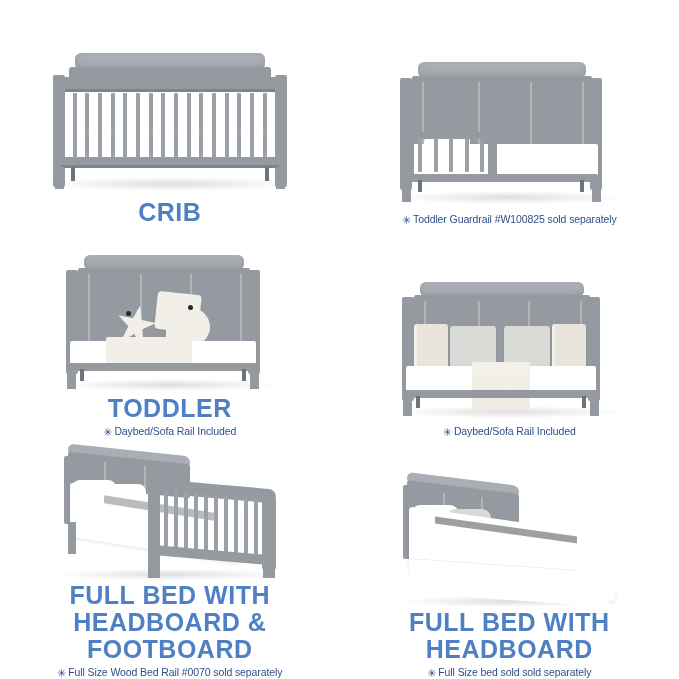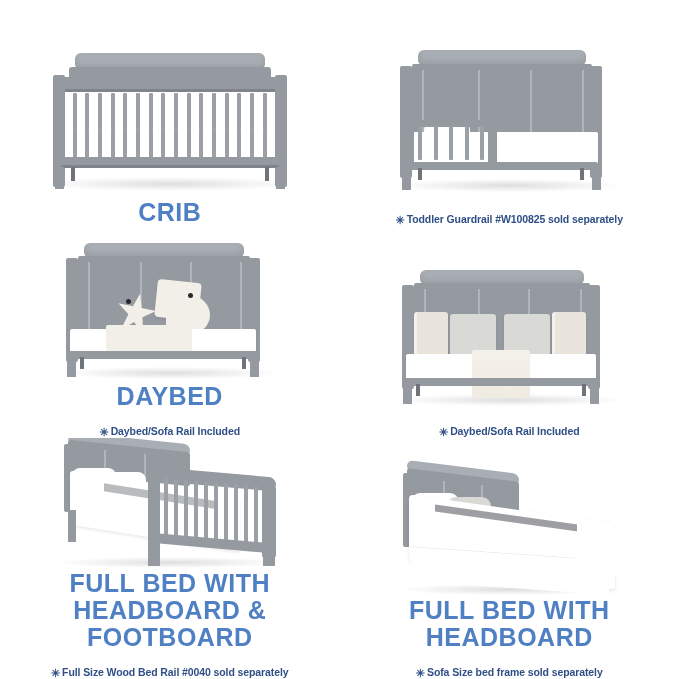--- a/index.html
+++ b/index.html
@@ -47,23 +47,23 @@
     font-size: 25px;
     font-weight: 700;
     letter-spacing: 0.5px;
     color: #4f80c4;
     line-height: 1.08;
     white-space: pre-line;
   }
   .title.two-line { font-size: 25px; }
   .note {
     font-size: 10.5px;
-    font-weight: 700;
+    font-weight: 400;
     color: #2f4f86;
-    margin-top: 15px;
+    margin-top: 3px;
     letter-spacing: -0.1px;
   }
   .note .star {
     font-size: 11px;
     margin-right: 2px;
     display: inline-block;
     transform: translateY(1px);
   }
   
   .scene { position: relative; }
@@ -237,21 +237,21 @@
         <div class="abs w rnd2" style="left:22px;top:96px;width:186px;height:24px;box-shadow:0 1px 2px rgba(0,0,0,.08);"></div>
         <div class="abs cream" style="left:58px;top:92px;width:86px;height:26px;border-radius:2px;"></div>
         <div class="abs g rnd2" style="left:20px;top:118px;width:192px;height:8px;"></div>
         <div class="abs gdd" style="left:32px;top:124px;width:4px;height:12px;"></div>
         <div class="abs gdd" style="left:194px;top:124px;width:4px;height:12px;"></div>
         <div class="abs g" style="left:19px;top:126px;width:9px;height:18px;"></div>
         <div class="abs g" style="left:202px;top:126px;width:9px;height:18px;"></div>
       </div>
     </div>
     <div class="caption">
-      <div class="title">DAYBED</div>
+      <div class="title">TODDLER</div>
       <div class="note">
         <span class="star">✳</span><span>Daybed/Sofa Rail Included</span>
       </div>
     </div>
   </div>
 
   <div class="cell">
     <div class="figure">
       <div class="scene" style="width:250px;height:150px;">
         <div class="shadow" style="bottom:4px;width:226px;height:12px;"></div>
@@ -319,21 +319,21 @@
         <div class="abs g" style="left:104px;top:108px;width:126px;height:10px;border-radius:3px;transform:skewY(5deg);"></div>
         <div class="abs g" style="left:104px;top:116px;width:12px;height:20px;"></div>
         <div class="abs g" style="left:219px;top:120px;width:12px;height:16px;"></div>
         <div class="abs g" style="left:24px;top:80px;width:8px;height:32px;"></div>
       </div>
     </div>
     <div class="caption">
       <div class="title two-line">FULL BED WITH
 HEADBOARD &amp; FOOTBOARD</div>
       <div class="note">
-        <span class="star">✳</span><span>Full Size Wood Bed Rail #0040 sold separately</span>
+        <span class="star">✳</span><span>Full Size Wood Bed Rail #0070 sold separately</span>
       </div>
     </div>
   </div>
 
   <div class="cell">
     <div class="figure">
       <div class="scene" style="width:256px;height:140px;">
         <div class="shadow" style="bottom:2px;width:220px;height:11px;"></div>
 
         <div class="abs gl" style="left:26px;top:10px;width:112px;height:12px;border-radius:6px;transform:skewY(7deg);"></div>
@@ -348,18 +348,18 @@
         <div class="abs w" style="left:28px;top:52px;width:206px;height:66px;border-radius:4px;transform:skewY(8deg);box-shadow:0 2px 4px rgba(0,0,0,.09);"></div>
         <div class="abs" style="left:54px;top:58px;width:150px;height:7px;background:#9d9fa2;transform:skewY(8deg);"></div>
         <div class="abs w" style="left:30px;top:96px;width:198px;height:34px;border-radius:2px;transform:skewY(4deg);border-top:1px solid #ececec;"></div>
         <div class="abs w" style="left:196px;top:70px;width:52px;height:46px;border-radius:0 4px 10px 0;transform:skewY(14deg);"></div>
       </div>
     </div>
     <div class="caption">
       <div class="title two-line">FULL BED WITH
 HEADBOARD</div>
       <div class="note">
-        <span class="star">✳</span><span>Sofa Size bed frame sold separately</span>
+        <span class="star">✳</span><span>Full Size bed sold sold separately</span>
       </div>
     </div>
   </div>
 
 </div>
 
 </body></html>

